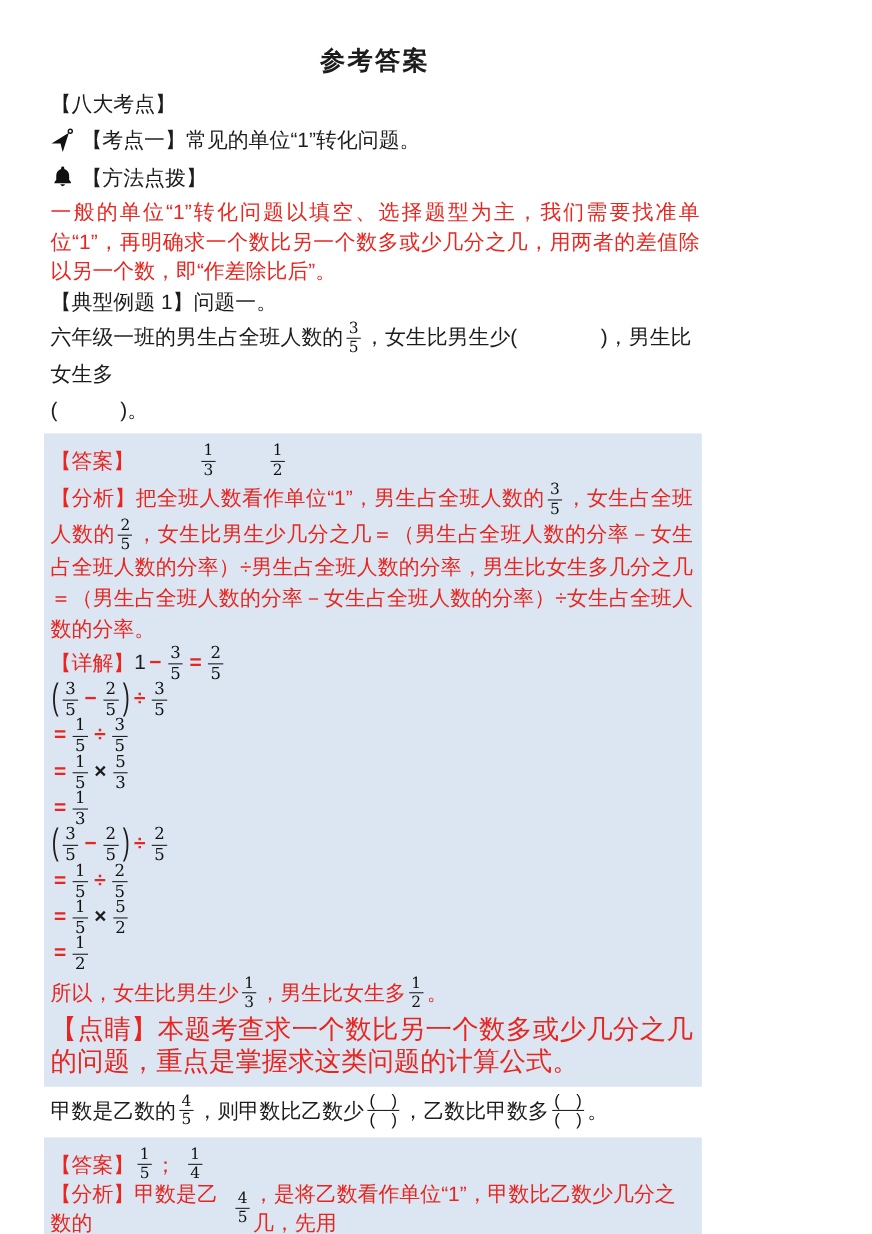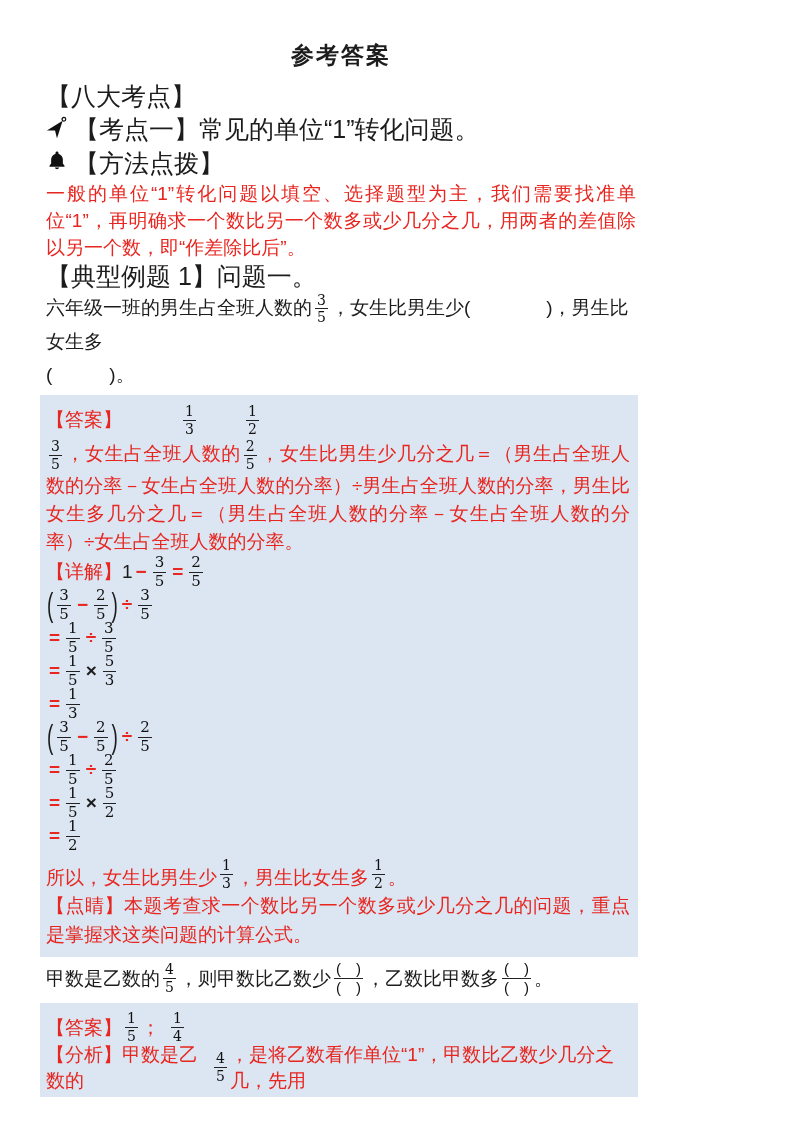--- a/index.html
+++ b/index.html
@@ -5,21 +5,21 @@
   :root{ --red:#e8251f; --ink:#1c1c1c; --hl:#dbe6f2; }
   *{box-sizing:border-box;}
   html,body{margin:0;padding:0;}
   body{
     width:793px;height:1122px;background:#fff;overflow:hidden;
     font-family:"Liberation Sans","DejaVu Sans",sans-serif;
     color:var(--ink);
   }
   .page{width:681px;height:1122px;padding:40px 45px 0 46px;}
   .title{text-align:center;font-size:23px;font-weight:bold;line-height:30px;letter-spacing:2px;}
-  .line{font-size:25px;line-height:26px;}
+  .line{font-size:19px;line-height:26px;}
   .row{display:flex;gap:6px;}
   .icon{display:inline-flex;width:22px;height:22px;flex:0 0 auto;}
   .icon svg{width:100%;height:100%;}
   .para{font-size:19px;line-height:27px;text-align:justify;}
   .red{color:var(--red);}
   .mt13{margin-top:13px}.mt8{margin-top:8px}.mt7{margin-top:7px}.mt4{margin-top:4px}.mt2{margin-top:2px}
   .problem{font-size:19px;line-height:33px;}
   .hl{background:var(--hl);margin-left:-6px;margin-right:-2px;padding:6px 8px 8px 6px;}
   .frac{display:inline-block;text-align:center;vertical-align:middle;
         font-size:14px;line-height:1.05;color:#111;margin:0 3px;font-family:"DejaVu Serif","Liberation Serif",serif;}
@@ -27,22 +27,22 @@
   .frac .fd{display:block;padding:1px 2px 0;}
   .bfrac{font-size:15px;font-family:"Liberation Sans",sans-serif;}
   .ans-row{display:flex;align-items:center;height:38px;font-size:19px;}
   .analysis{font-size:19px;line-height:28px;text-align:justify;}
   .eq{display:flex;align-items:center;height:33px;font-size:19px;}
   .eq:first-of-type{height:36px;}
   .eq .frac{font-size:15px;}
   .op{font-weight:bold;padding:0 3px;}
   .bp{display:inline-block;transform:scaleY(1.75);font-size:19px;padding:0 1px;font-weight:400;}
   .sp{display:inline-block;height:1px;}
-  .soyi{display:flex;align-items:flex-end;height:38px;font-size:19px;}
-  .note2{font-size:19px;line-height:29px;text-align:justify;}
+  .soyi{display:flex;align-items:center;height:38px;font-size:19px;}
+  .note2{font-size:24px;line-height:29px;text-align:justify;}
   .p2{display:flex;align-items:center;height:44px;font-size:19px;}
   .b2ans{display:flex;align-items:center;height:38px;font-size:19px;}
   .b2ana{display:flex;align-items:center;height:42px;font-size:19px;}
 </style>
 </head>
 <body>
 
 <div class="page">
 
   <div class="title">参考答案</div>
@@ -84,21 +84,21 @@
         <span class="frac">
           <span class="fn">1</span>
           <span class="fd">3</span>
         </span>
         <span class="sp" style="width: 44px;"></span>
         <span class="frac">
           <span class="fn">1</span>
           <span class="fd">2</span>
         </span>
       </div>
-    <div class="analysis"><span class="frac"><span class="fn">3</span><span class="fd">5</span></span><span class="red">，女生占全班人数的</span><span class="frac"><span class="fn">2</span><span class="fd">5</span></span><span class="red">，女生比男生少几分之几＝（男生占全班人数的分率－女生占全班人数的分率）÷男生占全班人数的分率，男生比女生多几分之几＝（男生占全班人数的分率－女生占全班人数的分率）÷女生占全班人数的分率。</span></div>
+    <div class="analysis"><span class="red">【分析】把全班人数看作单位“1”，男生占全班人数的</span><span class="frac"><span class="fn">3</span><span class="fd">5</span></span><span class="red">，女生占全班人数的</span><span class="frac"><span class="fn">2</span><span class="fd">5</span></span><span class="red">，女生比男生少几分之几＝（男生占全班人数的分率－女生占全班人数的分率）÷男生占全班人数的分率，男生比女生多几分之几＝（男生占全班人数的分率－女生占全班人数的分率）÷女生占全班人数的分率。</span></div>
     <div class="eq">
         <span class="red">【详解】</span>
         <span>1</span>
         <span class="red op">−</span>
         <span class="frac">
           <span class="fn">3</span>
           <span class="fd">5</span>
         </span>
         <span class="red op">=</span>
         <span class="frac">

